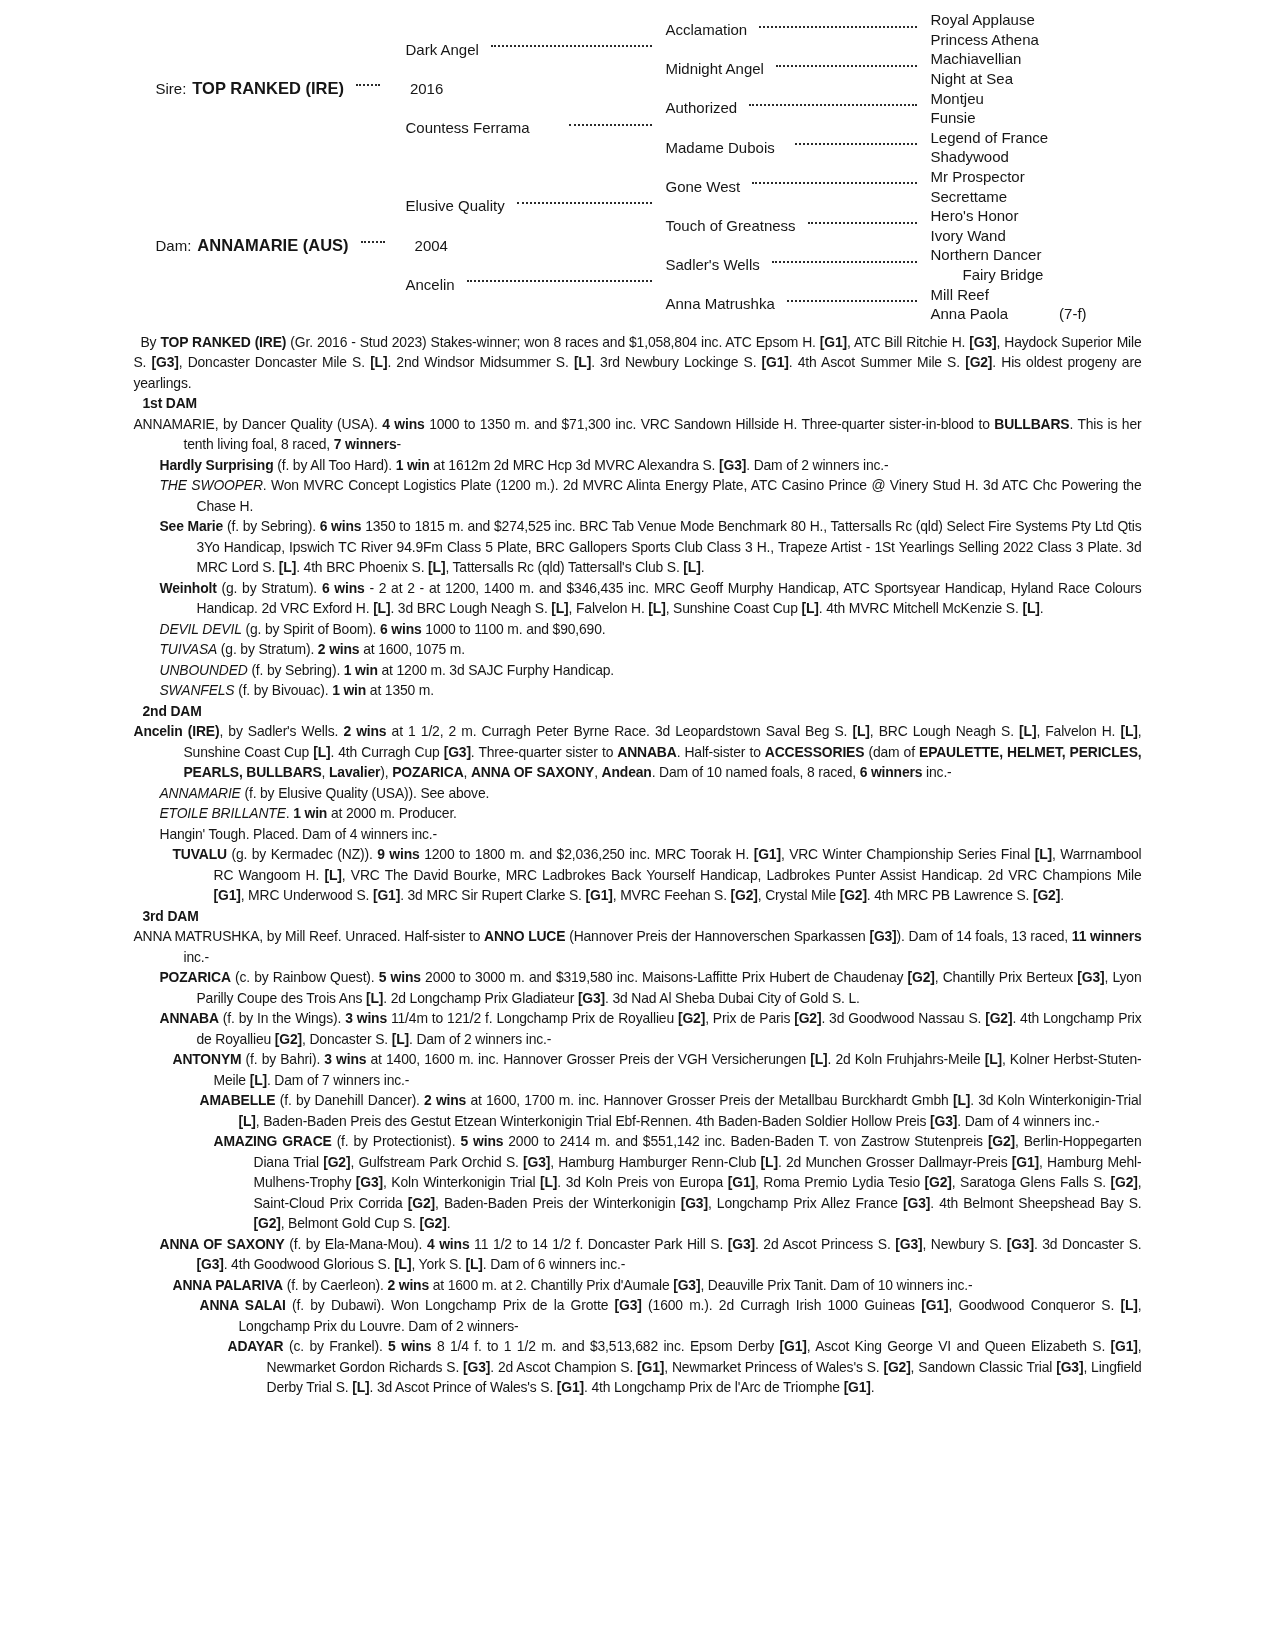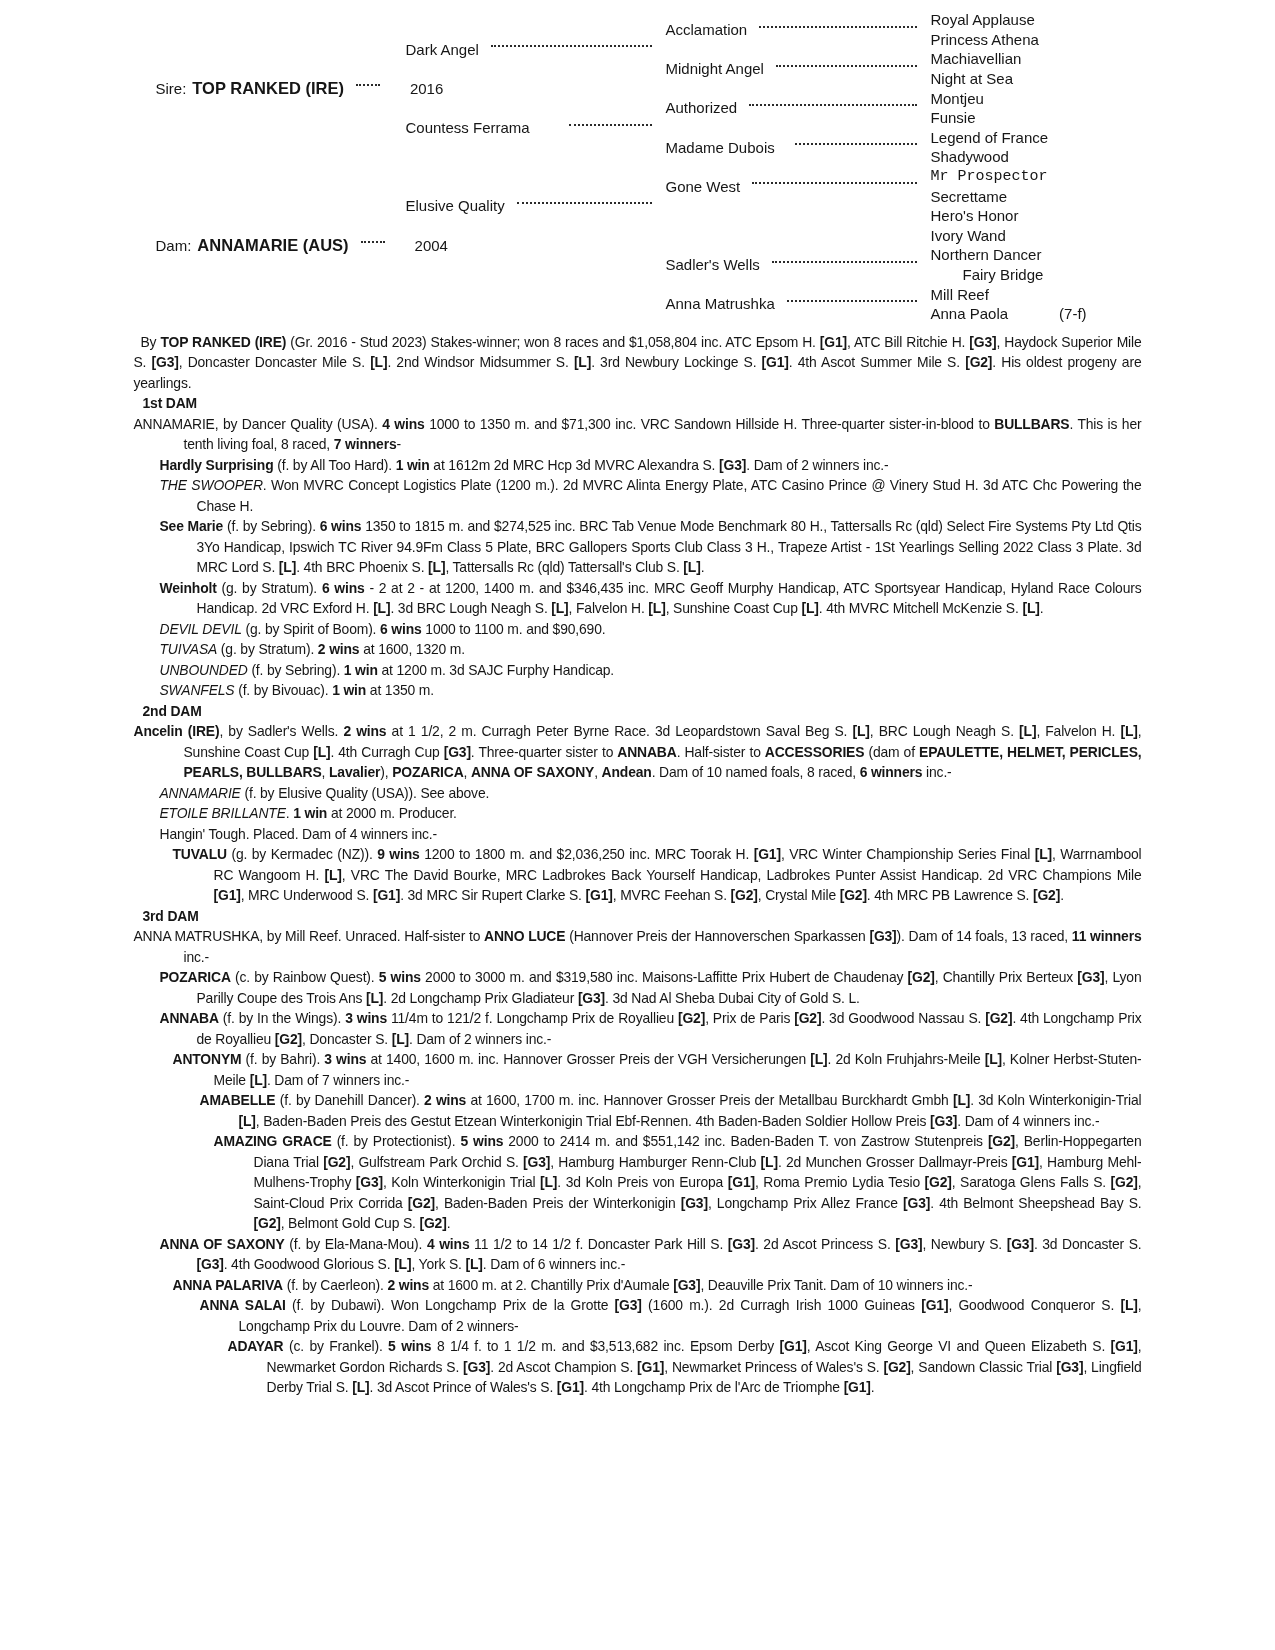--- a/index.html
+++ b/index.html
@@ -88,40 +88,48 @@
         <span class="dots"></span>
       </div>
       <div class="pcell" style="grid-area: 5 / 2 / span 4; gap: 27px;">
         <span class="pname">Countess Ferrama</span>
         <span class="dots"></span>
       </div>
       <div class="pcell" style="grid-area: 9 / 2 / span 4;">
         <span class="pname">Elusive Quality</span>
         <span class="dots"></span>
       </div>
+      <div class="pcell" style="grid-area: 13 / 2 / span 4;">
+        <span class="pname">Ancelin</span>
+        <span class="dots"></span>
+      </div>
       <div class="pcell" style="grid-area: 1 / 3 / span 2;">
         <span class="pname">Acclamation</span>
         <span class="dots"></span>
       </div>
       <div class="pcell" style="grid-area: 3 / 3 / span 2;">
         <span class="pname">Midnight Angel</span>
         <span class="dots"></span>
       </div>
       <div class="pcell" style="grid-area: 5 / 3 / span 2;">
         <span class="pname">Authorized</span>
         <span class="dots"></span>
       </div>
       <div class="pcell" style="grid-area: 7 / 3 / span 2; gap: 8px;">
         <span class="pname">Madame Dubois</span>
         <span class="dots"></span>
       </div>
       <div class="pcell" style="grid-area: 9 / 3 / span 2;">
         <span class="pname">Gone West</span>
         <span class="dots"></span>
       </div>
+      <div class="pcell" style="grid-area: 11 / 3 / span 2;">
+        <span class="pname">Touch of Greatness</span>
+        <span class="dots"></span>
+      </div>
       <div class="pcell" style="grid-area: 13 / 3 / span 2;">
         <span class="pname">Sadler's Wells</span>
         <span class="dots"></span>
       </div>
       <div class="pcell" style="grid-area: 15 / 3 / span 2;">
         <span class="pname">Anna Matrushka</span>
         <span class="dots"></span>
       </div>
       <div class="pcell pcell4" style="grid-area: 1 / 4 / span 1;">
         <span class="pname">Royal Applause</span>
@@ -140,21 +148,21 @@
       </div>
       <div class="pcell pcell4" style="grid-area: 6 / 4 / span 1;">
         <span class="pname">Funsie</span>
       </div>
       <div class="pcell pcell4" style="grid-area: 7 / 4 / span 1;">
         <span class="pname">Legend of France</span>
       </div>
       <div class="pcell pcell4" style="grid-area: 8 / 4 / span 1;">
         <span class="pname">Shadywood</span>
       </div>
-      <div class="pcell pcell4" style="grid-area: 9 / 4 / span 1; font-family: Liberation Mono, monospace;">
+      <div class="pcell pcell4" style="grid-area: 9 / 4 / span 1;">
         <span class="pname">Mr Prospector</span>
       </div>
       <div class="pcell pcell4" style="grid-area: 10 / 4 / span 1;">
         <span class="pname">Secrettame</span>
       </div>
       <div class="pcell pcell4" style="grid-area: 11 / 4 / span 1;">
         <span class="pname">Hero's Honor</span>
       </div>
       <div class="pcell pcell4" style="grid-area: 12 / 4 / span 1;">
         <span class="pname">Ivory Wand</span>
@@ -176,21 +184,21 @@
 
   <div class="bodytext" id="main-text">
       <div class="para p-by"><span>By </span><span class="b">TOP RANKED (IRE)</span><span> (Gr. 2016 - Stud 2023) Stakes-winner;  won 8 races and $1,058,804  inc.  ATC Epsom H. </span><span class="b">[G1]</span><span>, ATC Bill Ritchie H. </span><span class="b">[G3]</span><span>, Haydock Superior Mile S. </span><span class="b">[G3]</span><span>, Doncaster Doncaster Mile S. </span><span class="b">[L]</span><span>. 2nd Windsor Midsummer S. </span><span class="b">[L]</span><span>. 3rd Newbury Lockinge S. </span><span class="b">[G1]</span><span>. 4th Ascot Summer Mile S. </span><span class="b">[G2]</span><span>. His oldest progeny are yearlings.</span></div>
       <div class="para p-hdr"><span class="b">1st DAM</span></div>
       <div class="para p-l1"><span>ANNAMARIE, by Dancer Quality (USA). </span><span class="b">4 wins</span><span> 1000 to 1350 m. and $71,300 inc. VRC Sandown Hillside H. Three-quarter sister-in-blood to </span><span class="b">BULLBARS</span><span>. This is her tenth living foal, 8 raced, </span><span class="b">7 winners</span><span>-</span></div>
       <div class="para p-l2"><span class="b">Hardly Surprising</span><span> (f. by All Too Hard). </span><span class="b">1 win</span><span> at 1612m 2d MRC Hcp 3d MVRC Alexandra S. </span><span class="b">[G3]</span><span>. Dam of 2 winners inc.-</span></div>
       <div class="para p-l2"><span class="i">THE SWOOPER</span><span>. Won MVRC Concept Logistics Plate (1200 m.). 2d MVRC Alinta Energy Plate, ATC Casino Prince @ Vinery Stud H. 3d ATC Chc Powering the Chase H.</span></div>
       <div class="para p-l2"><span class="b">See Marie</span><span> (f. by Sebring). </span><span class="b">6 wins</span><span> 1350 to 1815 m. and $274,525 inc. BRC Tab Venue Mode Benchmark 80 H., Tattersalls Rc (qld) Select Fire Systems Pty Ltd Qtis 3Yo Handicap, Ipswich TC River 94.9Fm Class 5 Plate, BRC Gallopers Sports Club Class 3 H., Trapeze Artist - 1St Yearlings Selling 2022 Class 3 Plate. 3d MRC Lord S. </span><span class="b">[L]</span><span>. 4th BRC Phoenix S. </span><span class="b">[L]</span><span>, Tattersalls Rc (qld) Tattersall's Club S. </span><span class="b">[L]</span><span>.</span></div>
       <div class="para p-l2"><span class="b">Weinholt</span><span> (g. by Stratum). </span><span class="b">6 wins</span><span> - 2 at 2 - at 1200, 1400 m. and $346,435 inc. MRC Geoff Murphy Handicap, ATC Sportsyear Handicap, Hyland Race Colours Handicap. 2d VRC Exford H. </span><span class="b">[L]</span><span>. 3d BRC Lough Neagh S. </span><span class="b">[L]</span><span>, Falvelon H. </span><span class="b">[L]</span><span>, Sunshine Coast Cup </span><span class="b">[L]</span><span>. 4th MVRC Mitchell McKenzie S. </span><span class="b">[L]</span><span>.</span></div>
       <div class="para p-l2"><span class="i">DEVIL DEVIL</span><span> (g. by Spirit of Boom). </span><span class="b">6 wins</span><span> 1000 to 1100 m. and $90,690.</span></div>
-      <div class="para p-l2"><span class="i">TUIVASA</span><span> (g. by Stratum). </span><span class="b">2 wins</span><span> at 1600, 1320 m.</span></div>
+      <div class="para p-l2"><span class="i">TUIVASA</span><span> (g. by Stratum). </span><span class="b">2 wins</span><span> at 1600, 1075 m.</span></div>
       <div class="para p-l2"><span class="i">UNBOUNDED</span><span> (f. by Sebring). </span><span class="b">1 win</span><span> at 1200 m. 3d SAJC Furphy Handicap.</span></div>
       <div class="para p-l2"><span class="i">SWANFELS</span><span> (f. by Bivouac). </span><span class="b">1 win</span><span> at 1350 m.</span></div>
       <div class="para p-hdr"><span class="b">2nd DAM</span></div>
       <div class="para p-l1"><span class="b">Ancelin (IRE)</span><span>, by Sadler's Wells. </span><span class="b">2 wins</span><span> at 1 1/2, 2 m. Curragh Peter Byrne Race. 3d Leopardstown Saval Beg S. </span><span class="b">[L]</span><span>, BRC Lough Neagh S. </span><span class="b">[L]</span><span>, Falvelon H. </span><span class="b">[L]</span><span>, Sunshine Coast Cup </span><span class="b">[L]</span><span>. 4th Curragh Cup </span><span class="b">[G3]</span><span>. Three-quarter sister to </span><span class="b">ANNABA</span><span>. Half-sister to </span><span class="b">ACCESSORIES</span><span> (dam of </span><span class="b">EPAULETTE, HELMET, PERICLES, PEARLS, BULLBARS</span><span>, </span><span class="b">Lavalier</span><span>), </span><span class="b">POZARICA</span><span>, </span><span class="b">ANNA OF SAXONY</span><span>, </span><span class="b">Andean</span><span>. Dam of 10 named foals, 8 raced, </span><span class="b">6 winners</span><span> inc.-</span></div>
       <div class="para p-l2"><span class="i">ANNAMARIE</span><span> (f. by Elusive Quality (USA)). See above.</span></div>
       <div class="para p-l2"><span class="i">ETOILE BRILLANTE</span><span>. </span><span class="b">1 win</span><span> at 2000 m. Producer.</span></div>
       <div class="para p-l2"><span>Hangin' Tough. Placed. Dam of 4 winners inc.-</span></div>
       <div class="para p-l3"><span class="b">TUVALU</span><span> (g. by Kermadec (NZ)). </span><span class="b">9 wins</span><span> 1200 to 1800 m. and $2,036,250 inc. MRC Toorak H. </span><span class="b">[G1]</span><span>, VRC Winter Championship Series Final </span><span class="b">[L]</span><span>, Warrnambool RC Wangoom H. </span><span class="b">[L]</span><span>, VRC The David Bourke, MRC Ladbrokes Back Yourself Handicap, Ladbrokes Punter Assist Handicap. 2d VRC Champions Mile </span><span class="b">[G1]</span><span>, MRC Underwood S. </span><span class="b">[G1]</span><span>. 3d MRC Sir Rupert Clarke S. </span><span class="b">[G1]</span><span>, MVRC Feehan S. </span><span class="b">[G2]</span><span>, Crystal Mile </span><span class="b">[G2]</span><span>. 4th MRC PB Lawrence S. </span><span class="b">[G2]</span><span>.</span></div>
       <div class="para p-hdr"><span class="b">3rd DAM</span></div>
       <div class="para p-l1"><span>ANNA MATRUSHKA, by Mill Reef. Unraced. Half-sister to </span><span class="b">ANNO LUCE</span><span> (Hannover Preis der Hannoverschen Sparkassen </span><span class="b">[G3]</span><span>). Dam of 14 foals, 13 raced, </span><span class="b">11 winners</span><span> inc.-</span></div>

